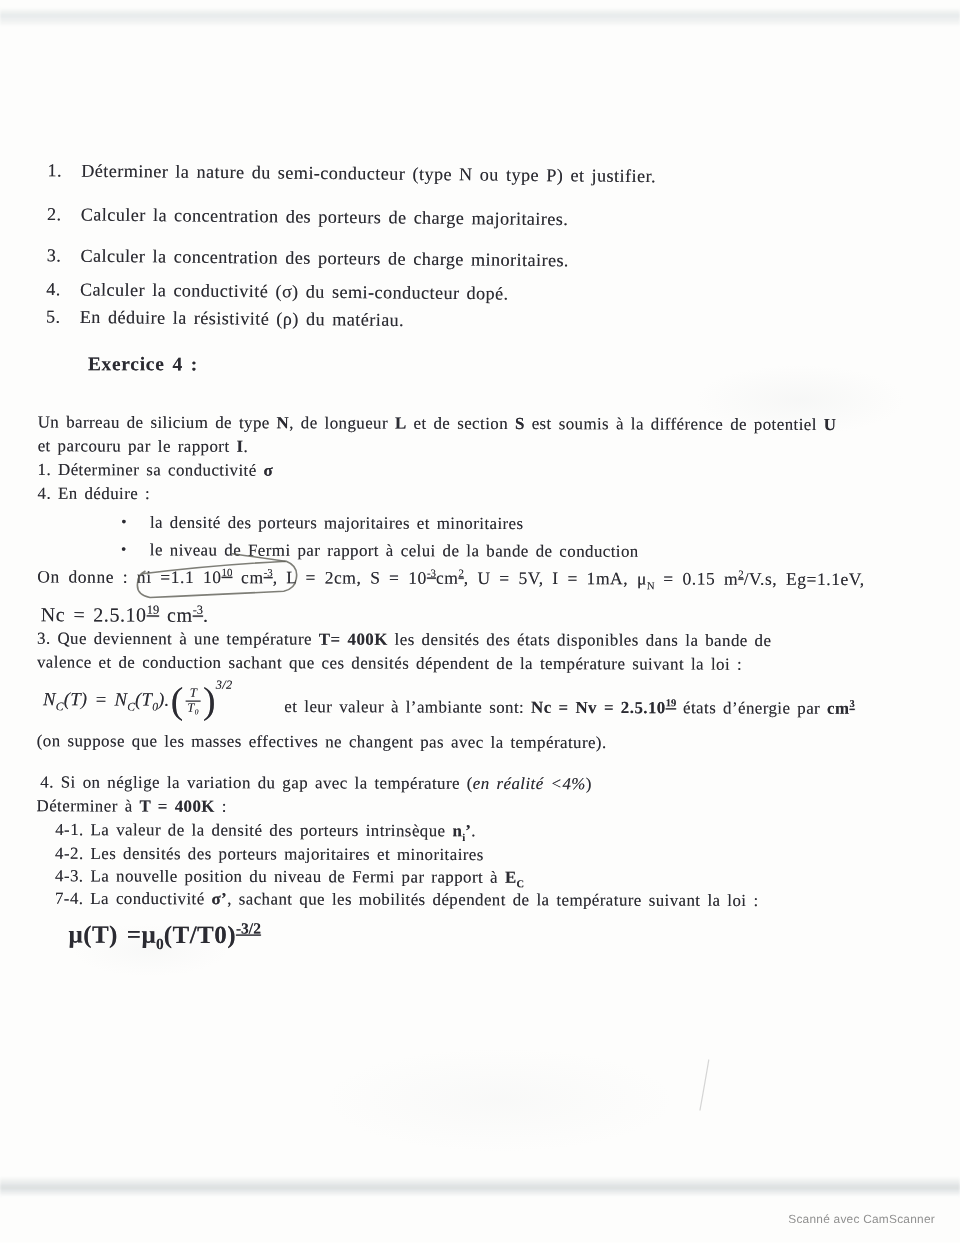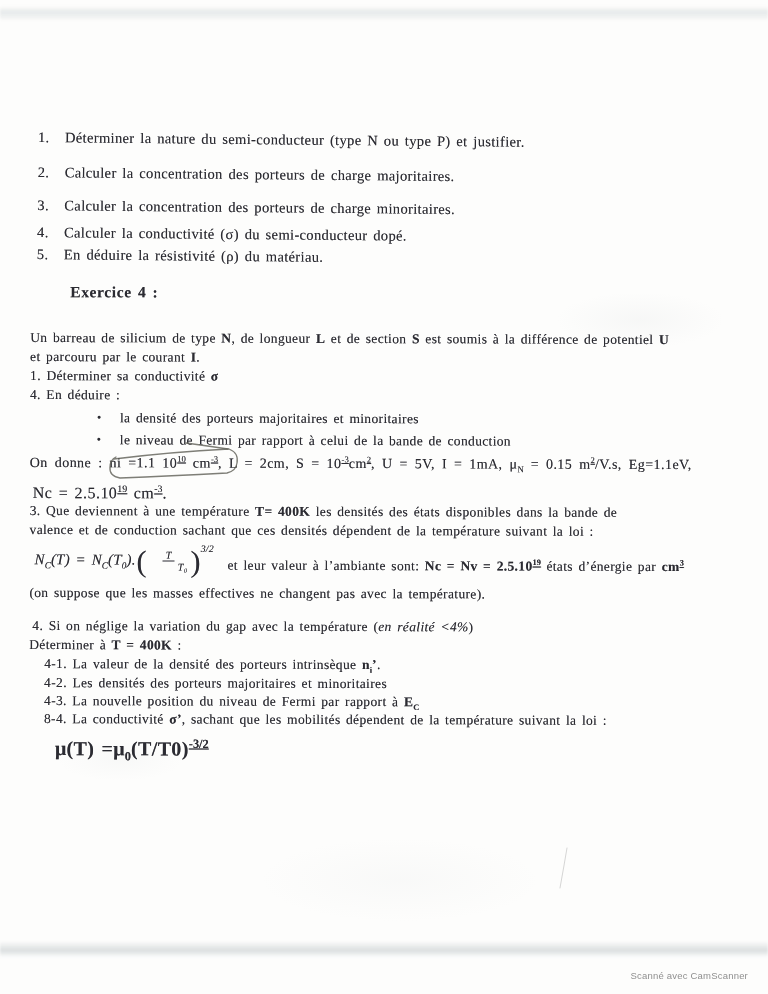--- a/index.html
+++ b/index.html
@@ -65,21 +65,21 @@
   .sub-3{left:45px;top:693px;}
   .sub-4{left:45px;top:711px;}
   .mu{left:56px;top:737px;font-size:20px;}
 
   
   .pfrac{display:inline-flex;align-items:center;vertical-align:middle;margin:0 1px;}
   .pfrac .paren{font-size:2.0em;font-weight:400;line-height:0.85;font-style:normal;}
   .pfrac .frac{display:inline-flex;flex-direction:column;align-items:center;
                font-size:0.68em;line-height:1.1;font-style:italic;}
   .pfrac .frac-num{padding:0 3px;border-bottom:1px solid currentColor;}
-  .pfrac .frac-den{padding:0 3px;margin-left:28px;}
+  .pfrac .frac-den{padding:0 3px;}
   .pfrac .pexp{font-size:0.66em;align-self:flex-start;transform:translateY(-0.55em);font-style:italic;}
 
   
   #annotations{position:absolute;inset:0;pointer-events:none;}
 
   .scanner-credit{position:absolute;right:20px;top:970px;
     font-family:"Liberation Sans","DejaVu Sans",sans-serif;
     font-size:9.5px;color:#8f8f8f;letter-spacing:0.2px;text-shadow:none;}
 </style>
 </head>
@@ -110,21 +110,21 @@
     <div class="line q-item qi-5">
       <span class="num">5.</span>
       <span class="txt"><span>En déduire la résistivité (ρ) du matériau.</span></span>
     </div>
   </div>
 
   <div id="exercise">
     <div class="line heading">Exercice 4 :</div>
 
     <div class="line intro-1"><span>Un barreau de silicium de type </span><span class="b">N</span><span>, de longueur </span><span class="b">L</span><span> et de section </span><span class="b">S</span><span> est soumis à la différence de potentiel </span><span class="b">U</span></div>
-    <div class="line intro-2"><span>et parcouru par le courant </span><span class="b">I</span><span>.</span></div>
+    <div class="line intro-2"><span>et parcouru par le rapport </span><span class="b">I</span><span>.</span></div>
     <div class="line qq-1"><span>1. Déterminer sa conductivité </span><span class="b">σ</span></div>
     <div class="line qq-2"><span>4. En déduire :</span></div>
 
     <div class="line bullet bl-1">
       <span class="mark">•</span>
       <span class="txt"><span>la densité des porteurs majoritaires et minoritaires</span></span>
     </div>
     <div class="line bullet bl-2">
       <span class="mark">•</span>
       <span class="txt"><span>le niveau de Fermi par rapport à celui de la bande de conduction</span></span>
@@ -147,21 +147,21 @@
         </span></div>
     <div class="line ambient"><span>et leur valeur à l’ambiante sont: </span><span class="b">Nc = Nv = 2.5.10</span><sup class="b">19</sup><span> états d’énergie par </span><span class="b">cm</span><sup class="b">3</sup></div>
     <div class="line note"><span>(on suppose que les masses effectives ne changent pas avec la température).</span></div>
 
     <div class="line q4-1"><span>4. Si on néglige la variation du gap avec la température (</span><span class="i">en réalité &lt;4%</span><span>)</span></div>
     <div class="line q4-2"><span>Déterminer à </span><span class="b">T = 400K</span><span> :</span></div>
 
     <div class="line sub-1"><span>4-1. La valeur de la densité des porteurs intrinsèque </span><span class="b">n</span><sub class="b">i</sub><span class="b">’</span><span>.</span></div>
     <div class="line sub-2"><span>4-2. Les densités des porteurs majoritaires et minoritaires</span></div>
     <div class="line sub-3"><span>4-3. La nouvelle position du niveau de Fermi par rapport à </span><span class="b">E</span><sub class="b">C</sub></div>
-    <div class="line sub-4"><span>8-4. La conductivité </span><span class="b">σ’</span><span>, sachant que les mobilités dépendent de la température suivant la loi :</span></div>
+    <div class="line sub-4"><span>7-4. La conductivité </span><span class="b">σ’</span><span>, sachant que les mobilités dépendent de la température suivant la loi :</span></div>
 
     <div class="line mu"><span class="b">μ(T) =μ</span><sub class="b">0</sub><span class="b">(T/T0)</span><sup class="b">-3/2</sup></div>
   </div>
 
   <svg id="annotations" width="768" height="994" viewBox="0 0 768 994">
     <path d="M 186 443 Q 208 446 228 449" fill="none" stroke="#5e5e55" stroke-width="1.3" stroke-linecap="round" opacity="0.8"></path>
     <path d="M 114 459 Q 170 452 229 449 Q 239 453 237 463 Q 236 471 227 473 Q 170 476 120 478 Q 109 476 110 467 Q 110 460 116 457" fill="none" stroke="#5e5e55" stroke-width="1.3" stroke-linecap="round" opacity="0.8"></path>
     <path d="M 560 888 Q 564 866 567 848" fill="none" stroke="#b5b5b5" stroke-width="1" stroke-linecap="round" opacity="0.55"></path>
   </svg>
 

